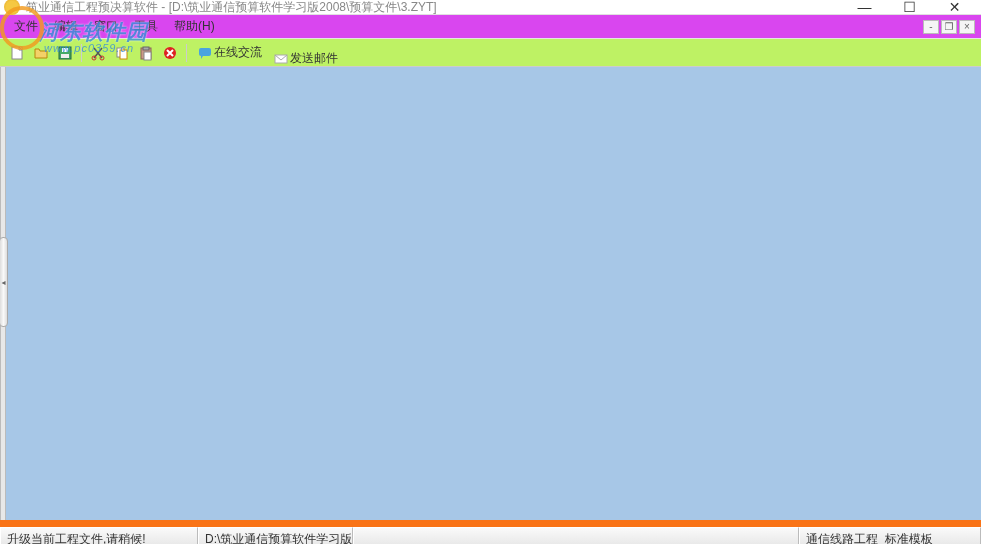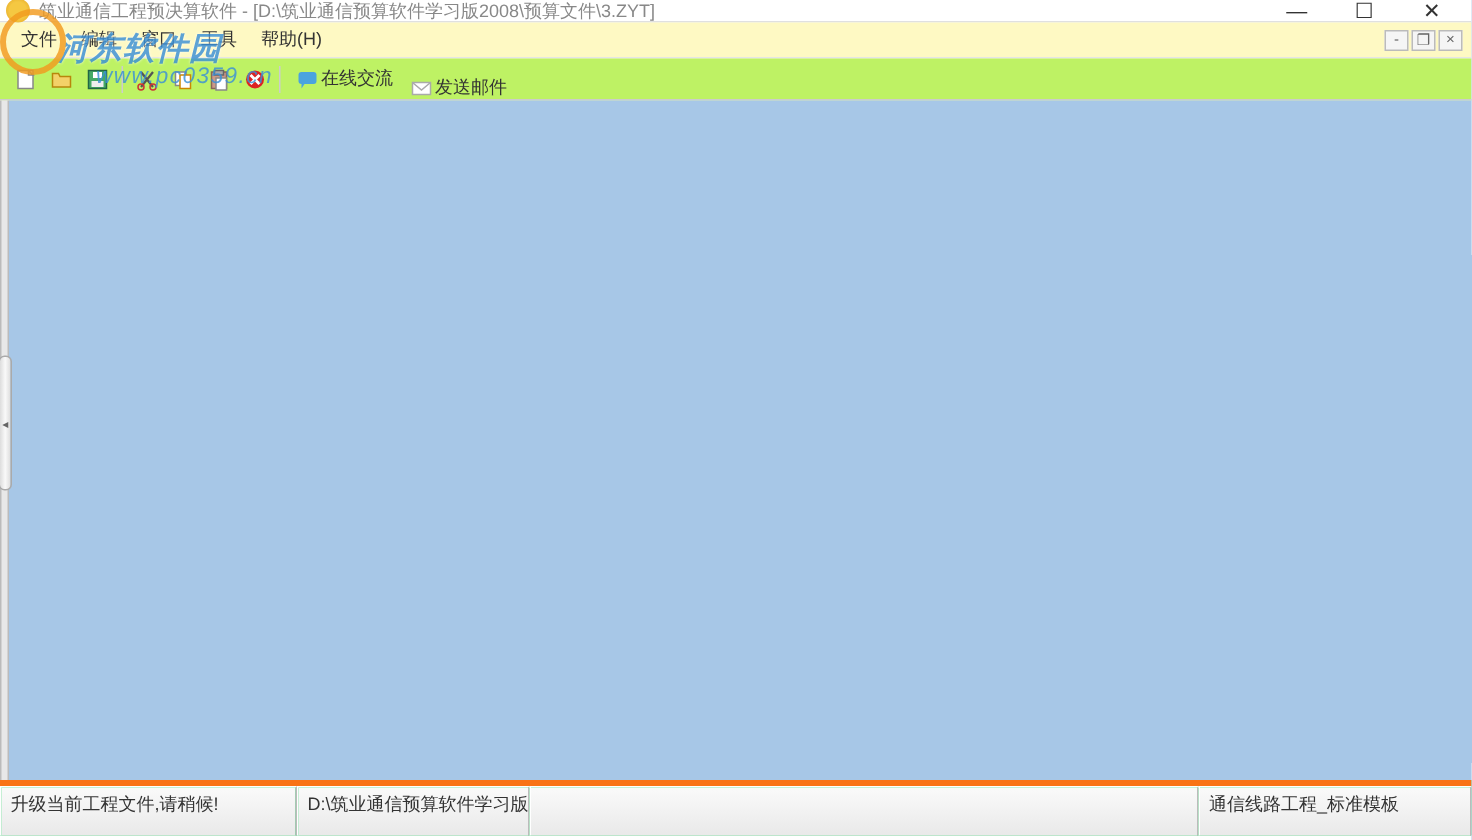--- a/index.html
+++ b/index.html
@@ -30,21 +30,21 @@
     .titlebar .winctrls { display: flex; }
     .titlebar .winctrls div {
       width: 45px; height: 28px; display: flex; align-items: center; justify-content: center;
       color: #333; font-size: 14px; cursor: pointer;
     }
     .menubar {
       height: 24px;
       display: flex;
       align-items: center;
       padding: 0 6px;
-      background: #fef9c3;
+      background: #d946ef;
       color: #333;
       border-bottom: 1px solid #e5e5e5;
     }
     .menubar .menu-item { padding: 2px 8px; cursor: pointer; }
     .menubar .mdi-ctrls { margin-left: auto; display: flex; gap: 2px; }
     .menubar .mdi-ctrls span {
       width: 16px; height: 14px; font-size: 10px; display: flex; align-items: center; justify-content: center;
       color: #666; border: 1px solid #bbb; background: #f5f5f5; cursor: pointer;
     }
     .toolbar {
@@ -151,24 +151,24 @@
       align-items: center;
       justify-content: center;
       font-size: 8px;
       color: #666;
     }
     .content {
       flex: 1;
       background: #a7c7e7;
     }
     .statusbar {
-      height: 37px;
-      display: flex;
-      border-top: 4px solid #f97316;
-      background: #22c55e;
+      height: 24px;
+      display: flex;
+      border-top: 7px solid #f97316;
+      background: #ec4899;
       font-size: 12px;
     }
     .status-cell {
       border-right: 1px solid #bbb;
       border-left: 1px solid #fff;
       border-top: 1px solid #fff;
       padding: 3px 6px;
       white-space: nowrap;
       overflow: hidden;
       color: #333;
@@ -190,22 +190,22 @@
       letter-spacing: 1px;
     }
     .watermark .wm-circle {
       width: 44px; height: 44px; border: 4px solid #f29b1f; border-radius: 50%;
       position: absolute; left: -4px; top: -12px;
       display: flex; align-items: center; justify-content: center;
       font-size: 10px; color: #3a90d8; font-weight: bold;
     }
     .watermark .wm-sub {
       color: #3a90d8;
-      font-size: 15px;
-      margin-left: 60px;
+      font-size: 11px;
+      margin-left: 40px;
       margin-top: -4px;
       font-style: italic;
       letter-spacing: 1px;
     }
   </style>
 </head>
 <body>
 
 <div class="titlebar">
   <div class="icon"></div>

